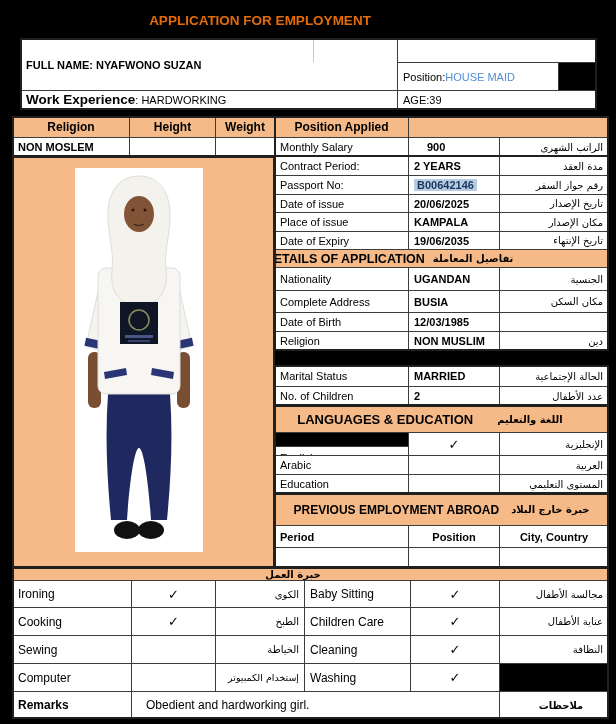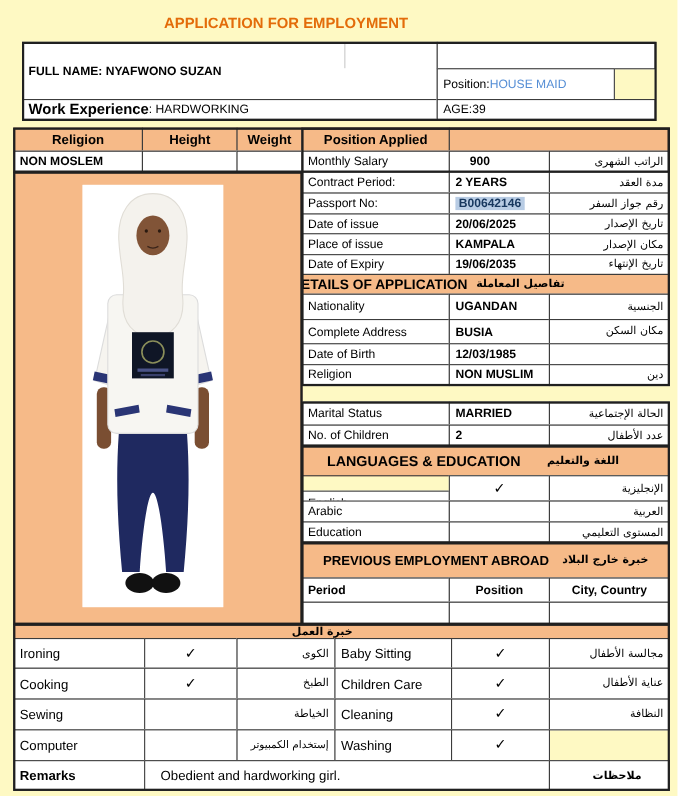--- a/index.html
+++ b/index.html
@@ -1,16 +1,16 @@
 <!DOCTYPE html>
 <html><head>
 <meta charset="utf-8">
 <style>
   html,body{margin:0;padding:0;background:#ffffff;}
-  .page{position:relative;width:616px;height:724px;background:#fef9c3;overflow:hidden;
+  .page{position:relative;width:616px;height:724px;background:#000000;overflow:hidden;
         font-family:"Liberation Sans",sans-serif;}
   .c{position:absolute;box-sizing:border-box;border:1px solid #3c3c3c;display:flex;align-items:center;
      padding:0 5px;font-size:11px;color:#000;background:#fff;white-space:nowrap;overflow:hidden;}
   .b{font-weight:bold;}
   .ctr{justify-content:center;padding:0 2px;text-align:center;}
   .ar{direction:rtl;justify-content:flex-start;font-family:"DejaVu Sans",sans-serif;font-size:10px;padding-left:16px;}
   .peach{background:#F6BA88;}
   .chk{justify-content:center;font-family:"DejaVu Sans",sans-serif;font-weight:bold;font-size:13px;}
   .band{justify-content:center;font-weight:bold;}
   .band .en{font-size:12.5px;font-weight:bold;}

